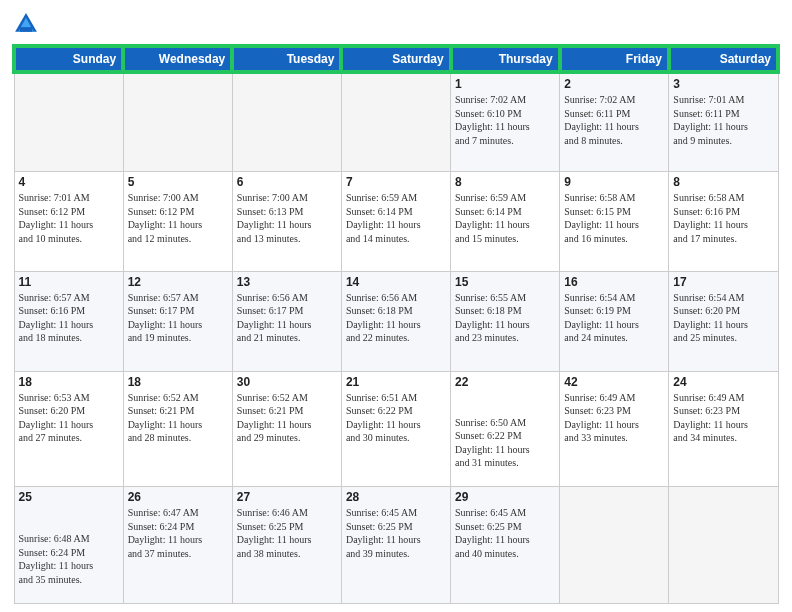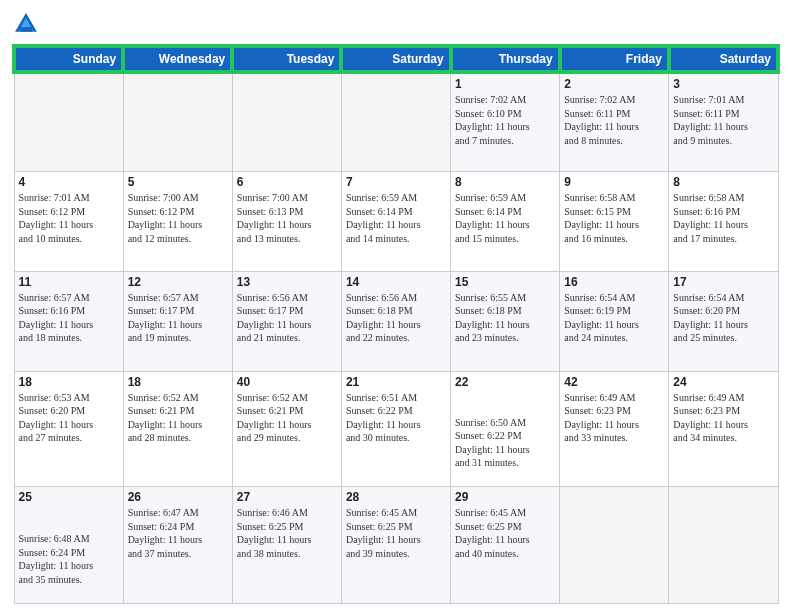--- a/index.html
+++ b/index.html
@@ -268,21 +268,21 @@
 and 27 minutes.</div>
           </td>
           <td>
             <div class="day-number">18</div>
             <div class="day-info" style="white-space: pre-line;">Sunrise: 6:52 AM
 Sunset: 6:21 PM
 Daylight: 11 hours
 and 28 minutes.</div>
           </td>
           <td>
-            <div class="day-number">40</div>
+            <div class="day-number">30</div>
             <div class="day-info" style="white-space: pre-line;">Sunrise: 6:52 AM
 Sunset: 6:21 PM
 Daylight: 11 hours
 and 29 minutes.</div>
           </td>
           <td>
             <div class="day-number">21</div>
             <div class="day-info" style="white-space: pre-line;">Sunrise: 6:51 AM
 Sunset: 6:22 PM
 Daylight: 11 hours

